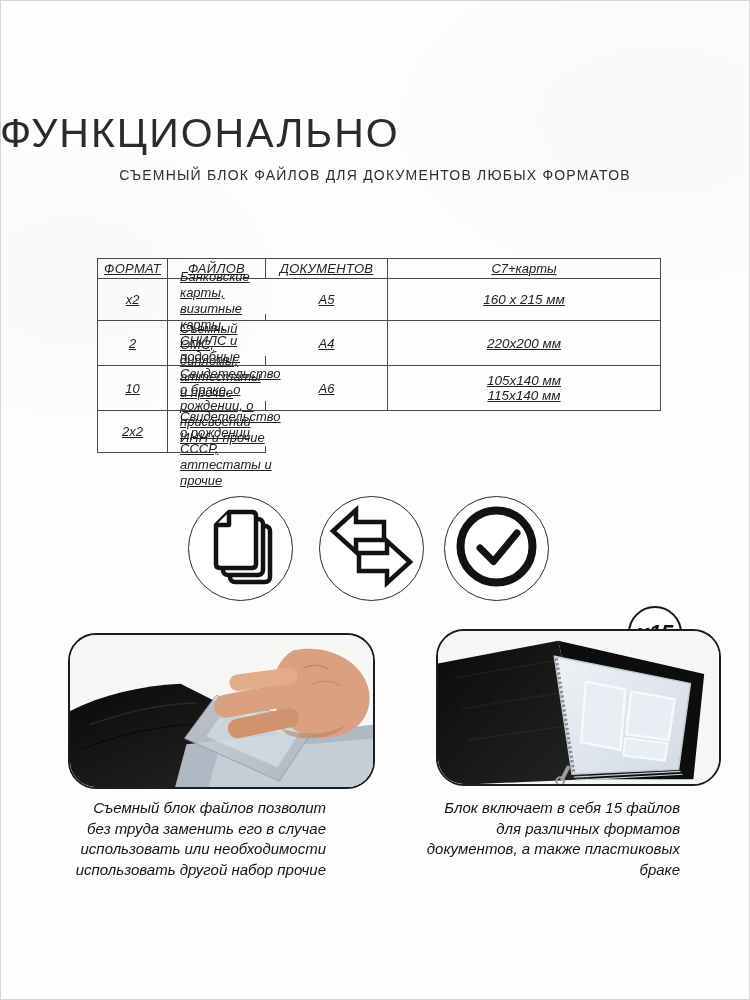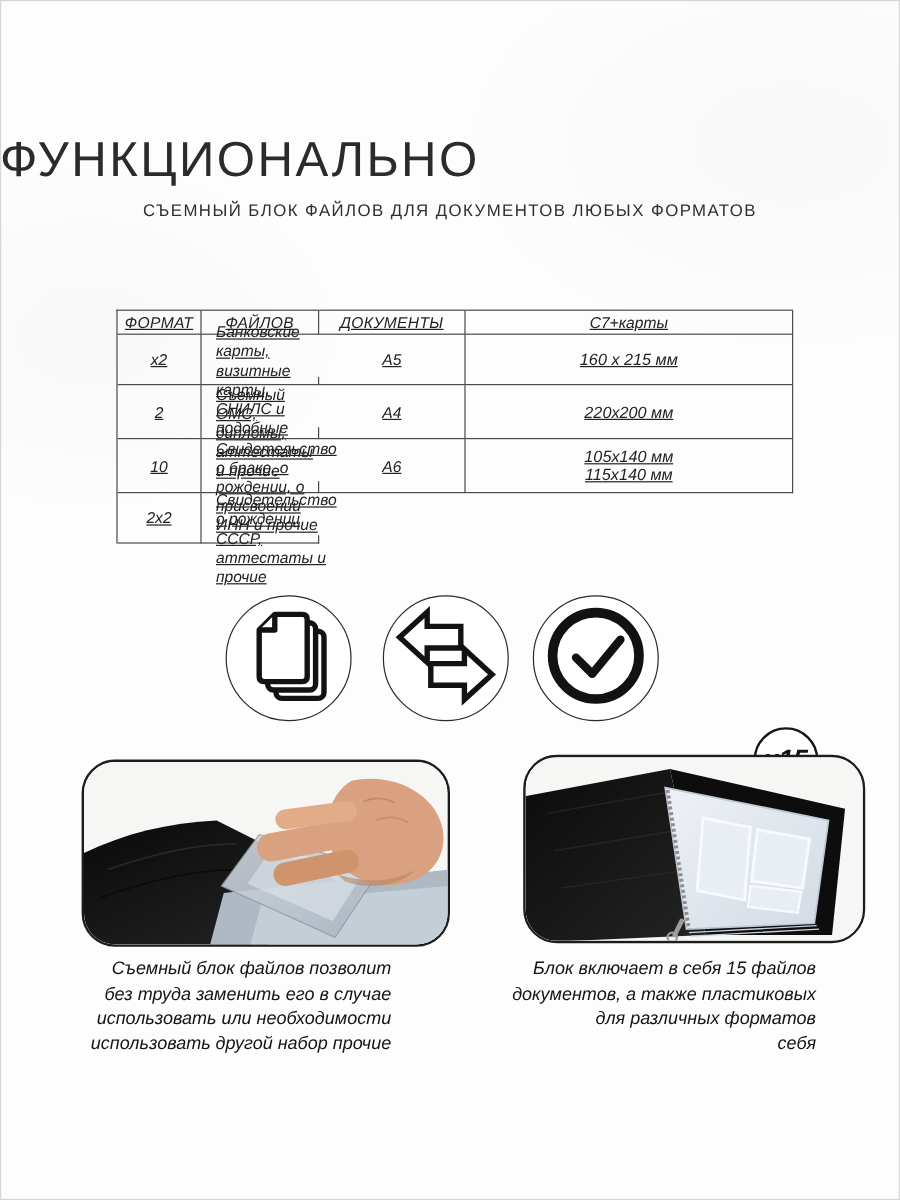--- a/index.html
+++ b/index.html
@@ -77,21 +77,21 @@
 <body>
 
 <div class="canvas">
 
   <h1 class="title">ФУНКЦИОНАЛЬНО</h1>
   <div class="subtitle">СЪЕМНЫЙ БЛОК ФАЙЛОВ ДЛЯ ДОКУМЕНТОВ ЛЮБЫХ ФОРМАТОВ</div>
 
   <div class="spec-table">
     <div class="cell hdr">ФОРМАТ</div>
     <div class="cell hdr">ФАЙЛОВ</div>
-    <div class="cell hdr">ДОКУМЕНТЫ</div>
+    <div class="cell hdr">ДОКУМЕНТОВ</div>
 
     <div class="cell">С7+карты</div>
     <div class="cell">x2</div>
     <div class="cell docs">Банковские карты, визитные карты, СНИЛС и подобные</div>
 
     <div class="cell">А5</div>
     <div class="cell sz">
       <span>160 x 215 мм</span>
       <span></span>
     </div>
@@ -211,18 +211,18 @@
 
   <div class="caption cap-left">
     <div>Съемный блок файлов позволит</div>
     <div>без труда заменить его в случае</div>
     <div>использовать или необходимости</div>
     <div>использовать другой набор прочие</div>
   </div>
 
   <div class="caption cap-right">
     <div>Блок включает в себя 15 файлов</div>
+    <div>для различных форматов</div>
     <div>документов, а также пластиковых</div>
-    <div>для различных форматов</div>
-    <div>себя</div>
+    <div>браке</div>
   </div>
 
 </div>
 
 </body></html>

